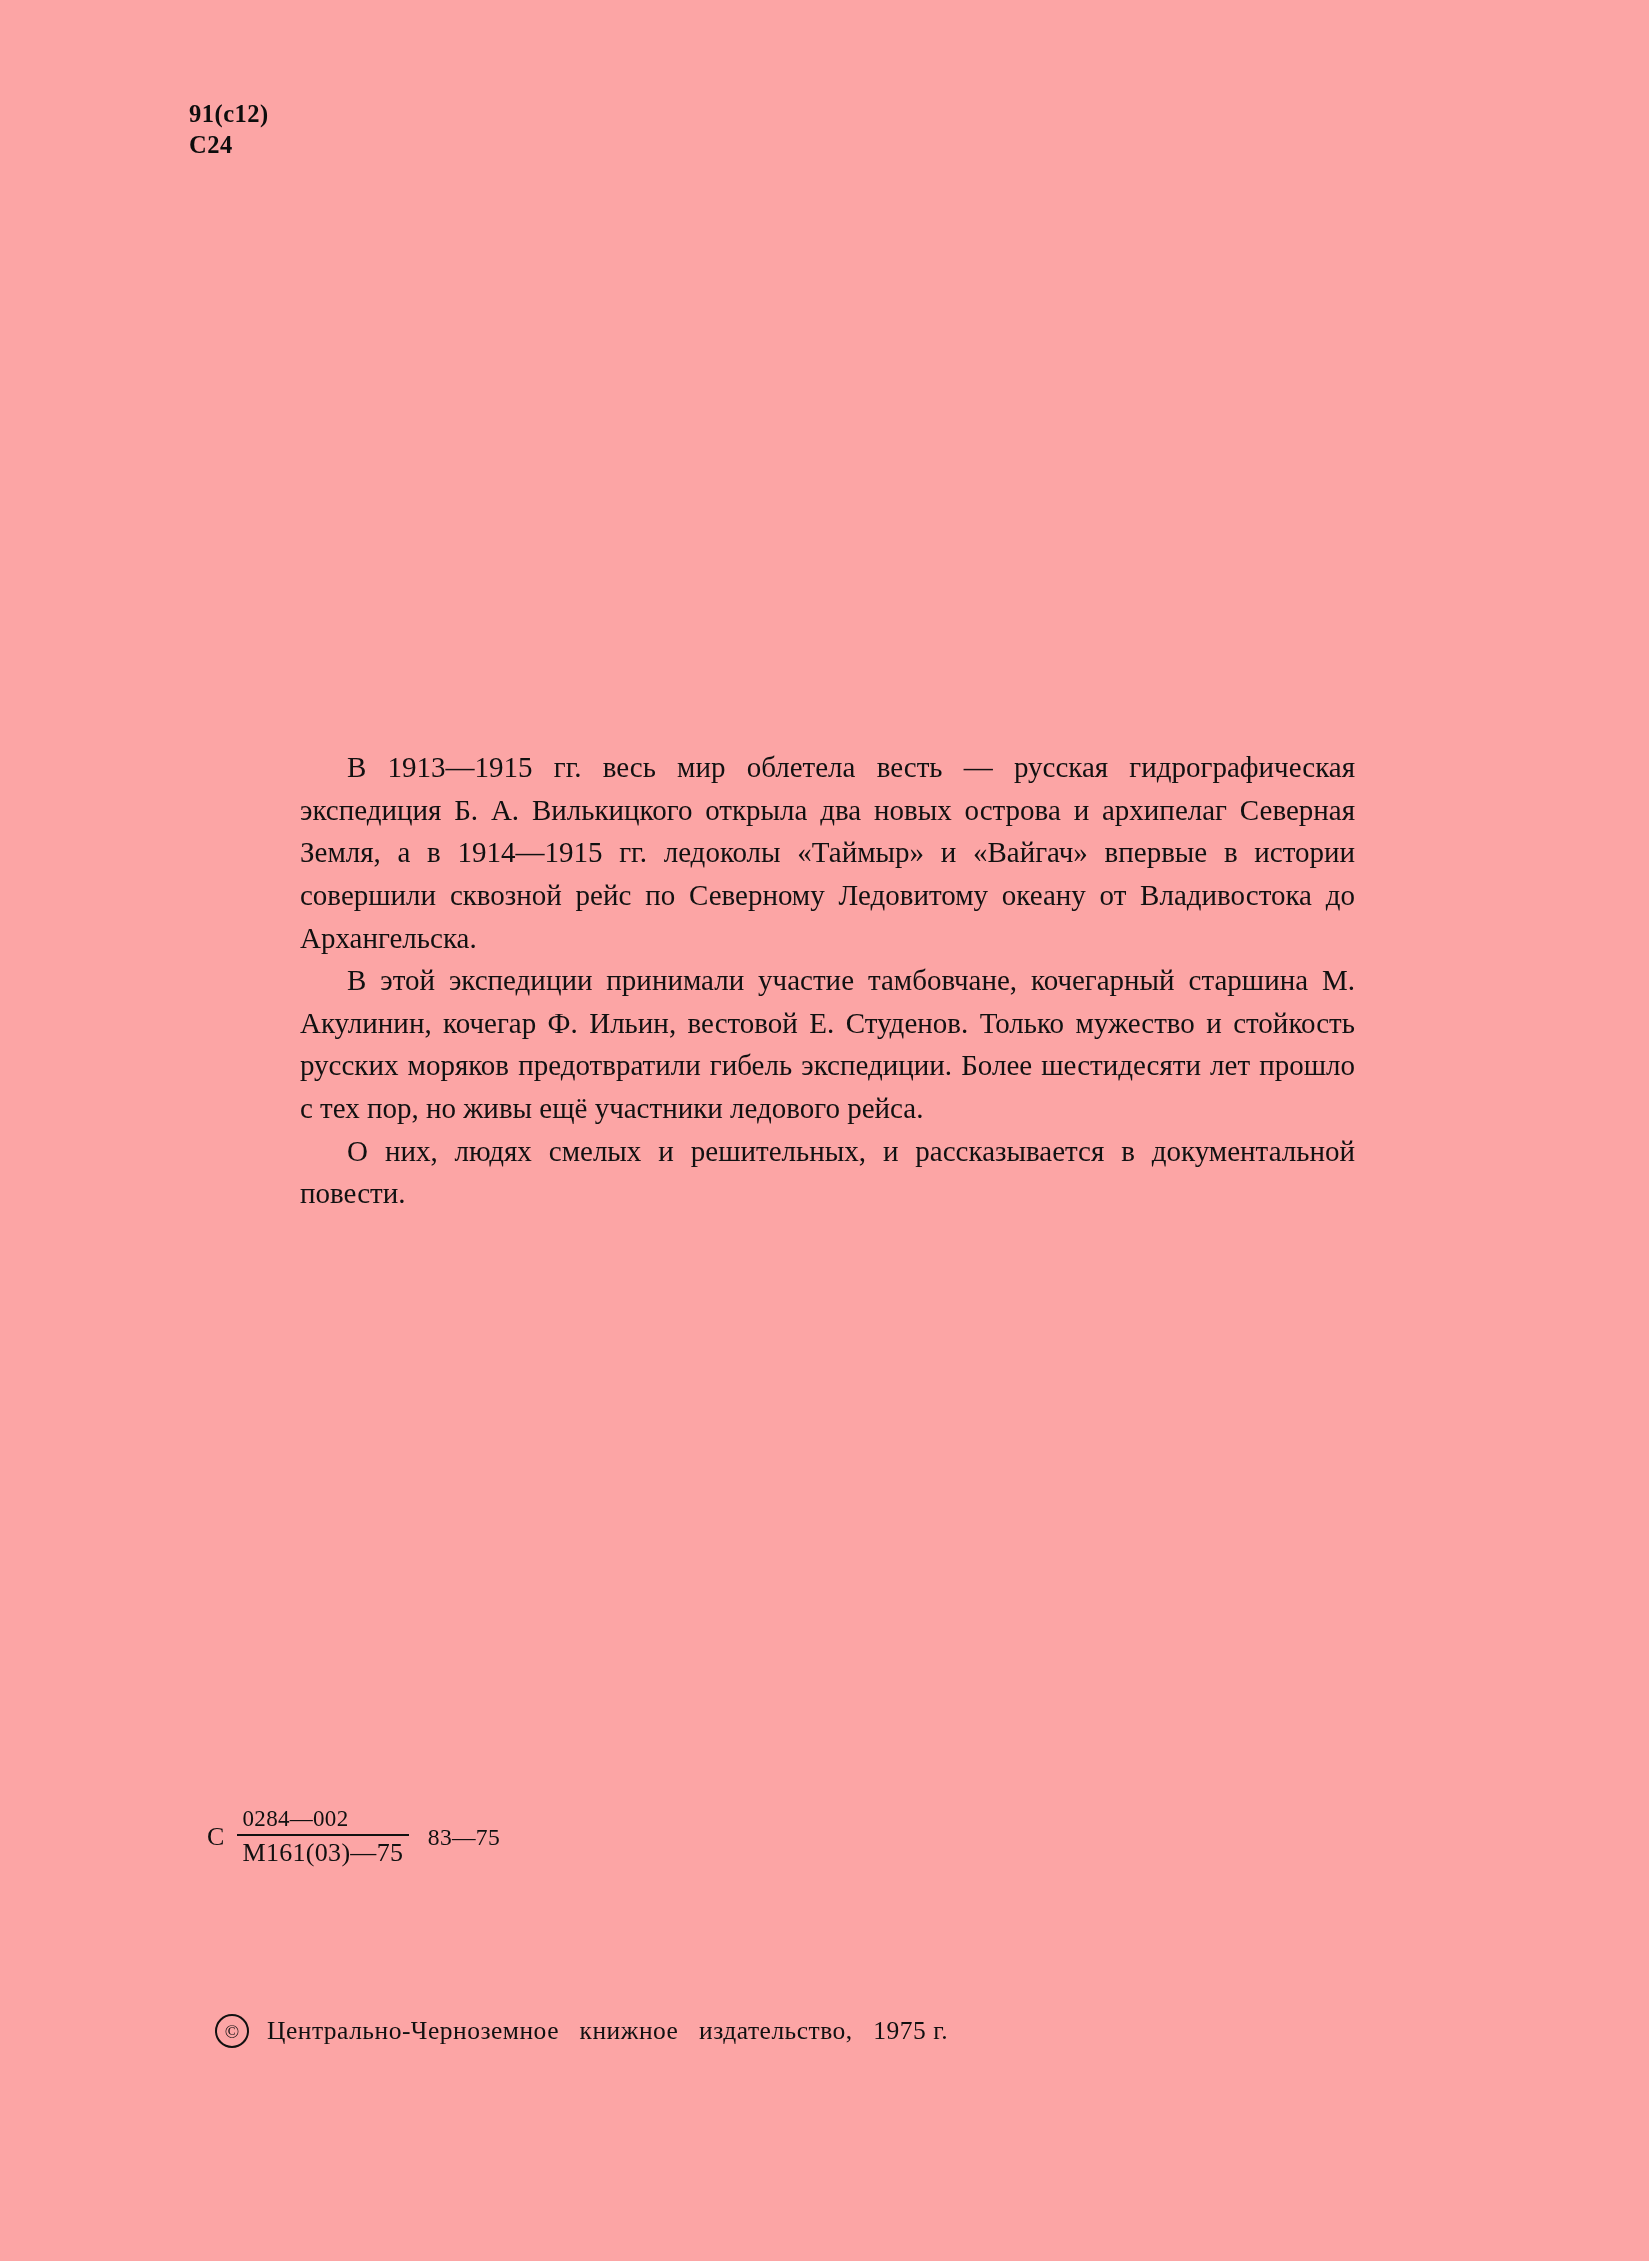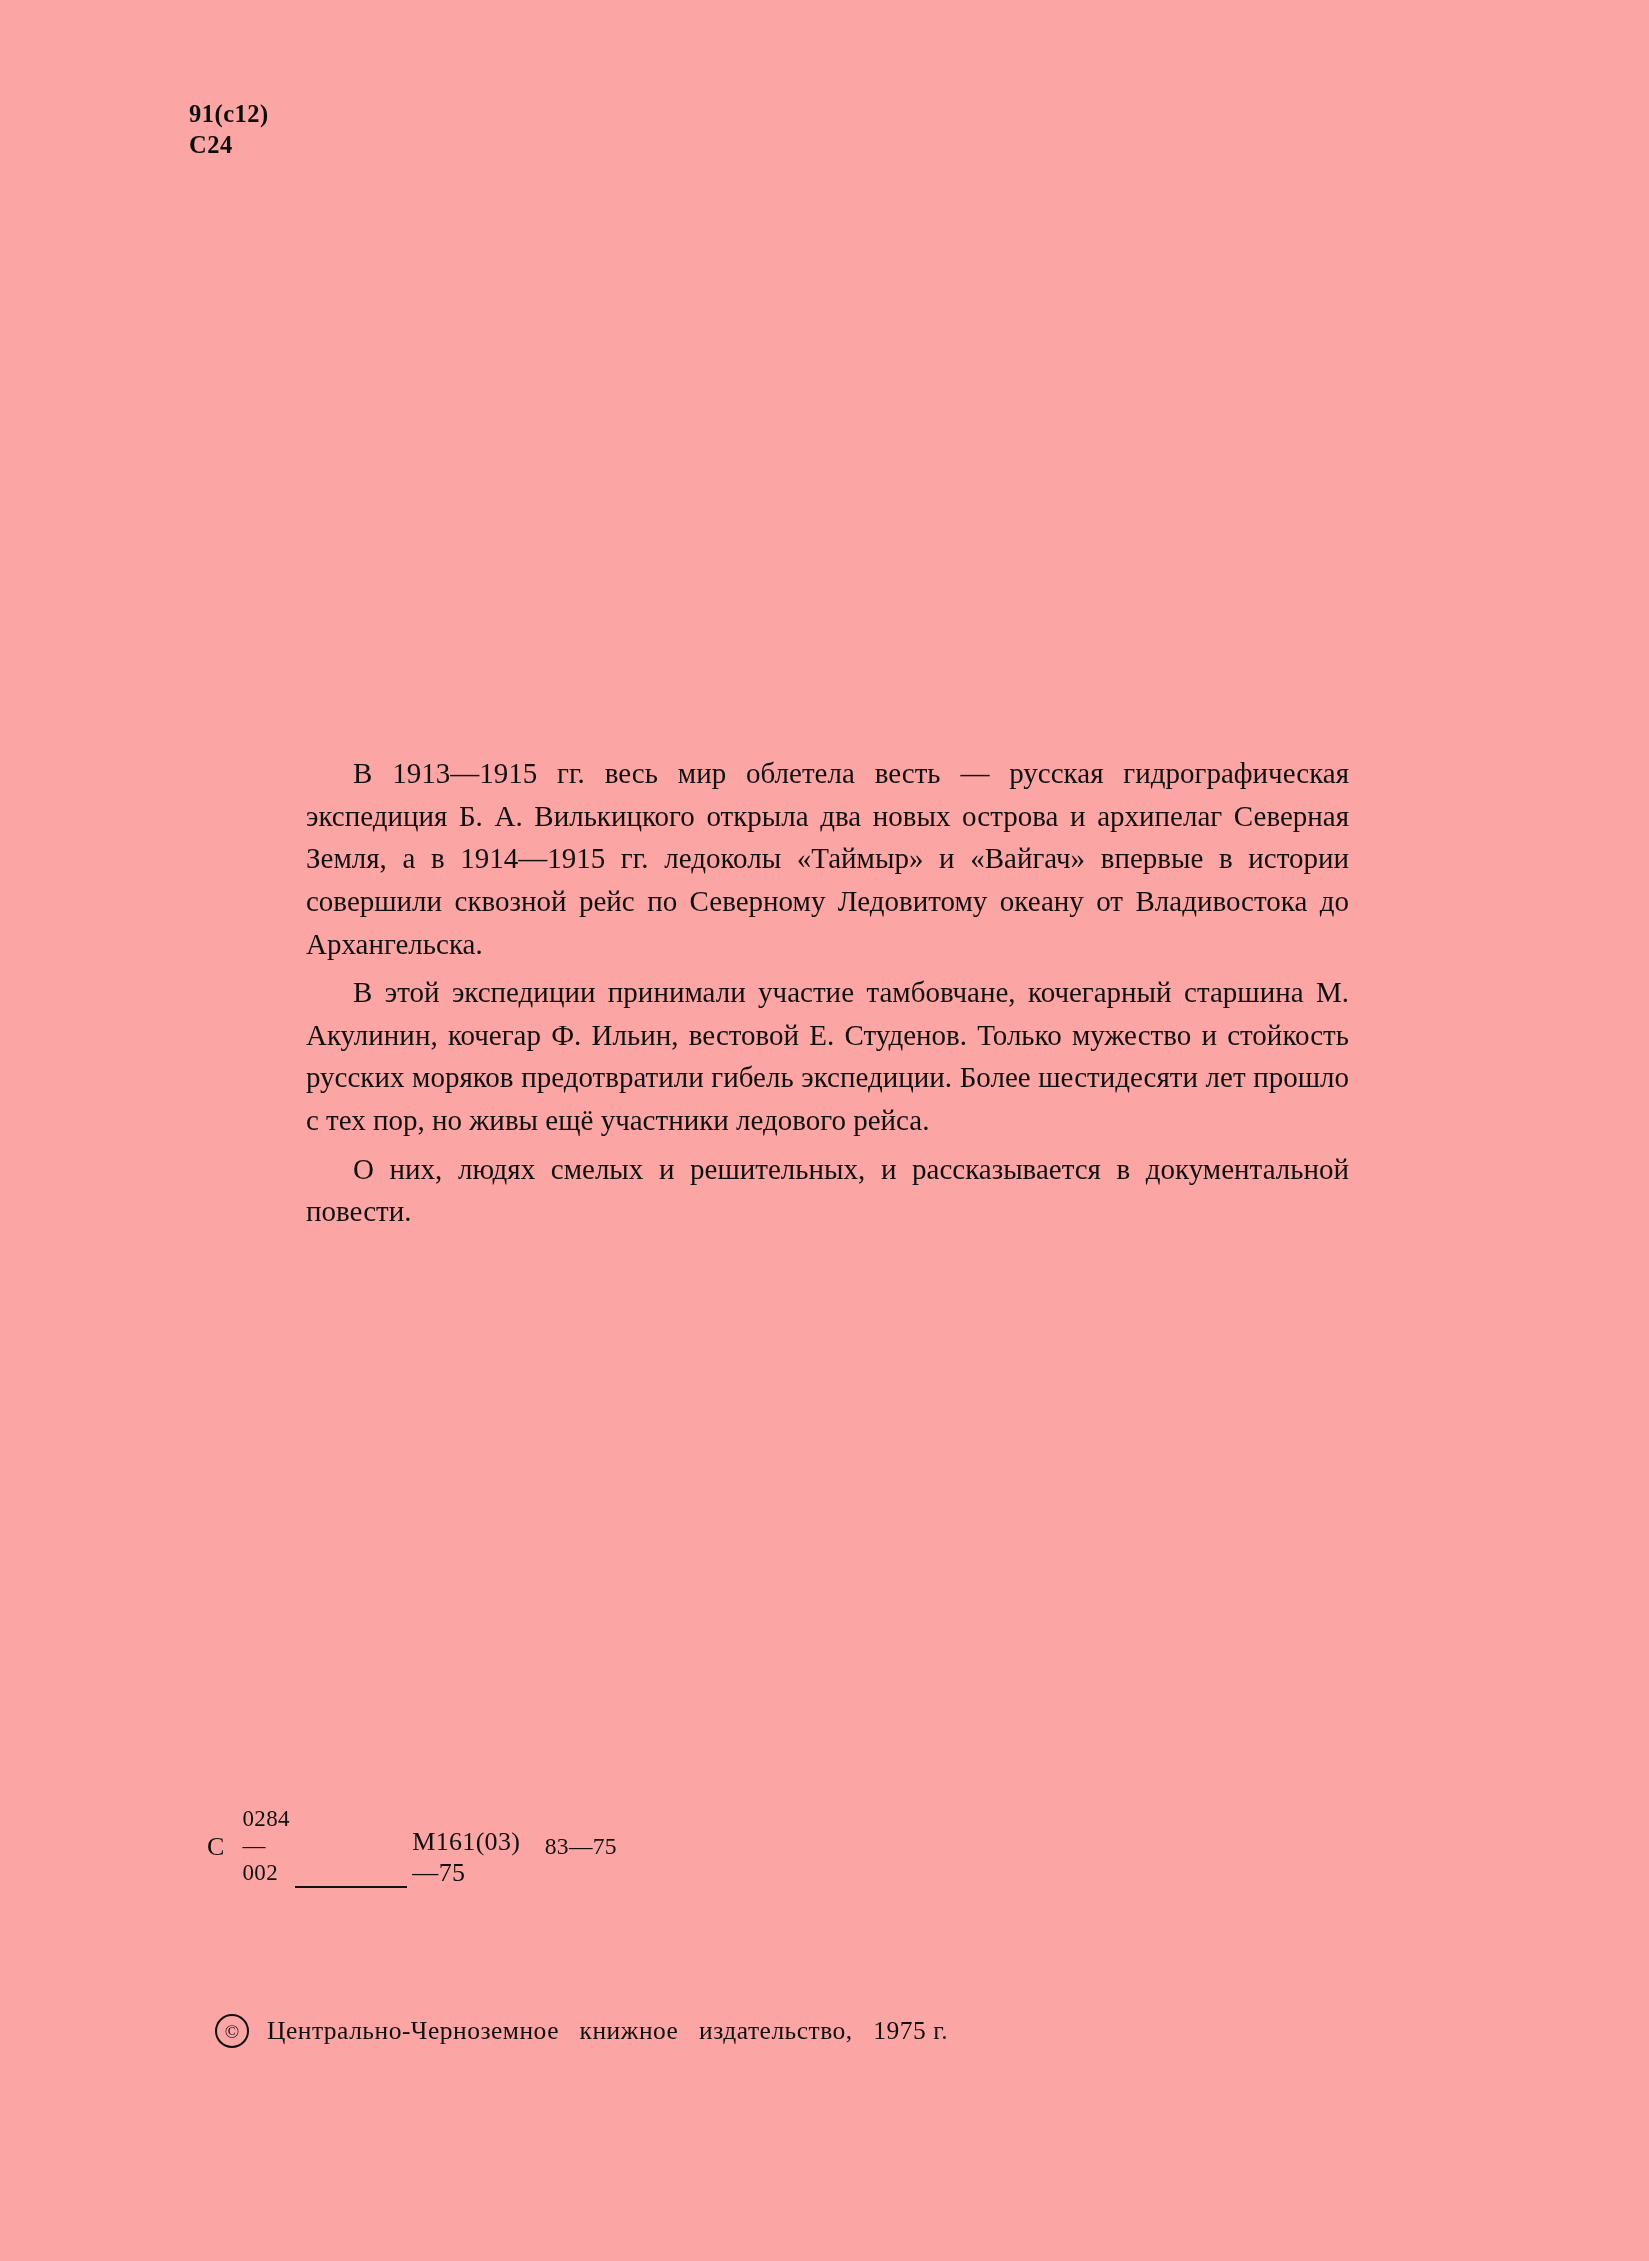--- a/index.html
+++ b/index.html
@@ -38,21 +38,21 @@
     top: 746px;
     width: 1055px;
     font-family: "Liberation Serif", serif;
     font-size: 29px;
     line-height: 1.47;
     color: #111111;
     text-align: justify;
     text-justify: inter-word;
   }
   .annotation p {
-    margin: 6px;
+    margin: 0;
     text-indent: 47px;
     font-family: Liberation Serif, serif;
   }
   .annotation p + p { margin-top: 0; }
 
   
   .imprint {
     position: absolute;
     left: 207px;
     top: 1805px;
@@ -61,22 +61,22 @@
     font-family: "Liberation Serif", serif;
     font-size: 25.5px;
     color: #101010;
   }
   .imprint .lead {
     margin-right: 12.7px;
     font-size: 26px;
   }
   .fraction {
     display: inline-flex;
-    flex-direction: row;
-    align-items: flex-end;
+    flex-direction: column;
+    align-items: flex-start;
     line-height: 1.18;
   }
   .fraction .num {
     padding: 0 5.5px 1.8px 5.5px;
     font-size: 23px;
     letter-spacing: 0.3px;
   }
   .fraction .bar {
     width: 100%;
     height: 1.8px;

